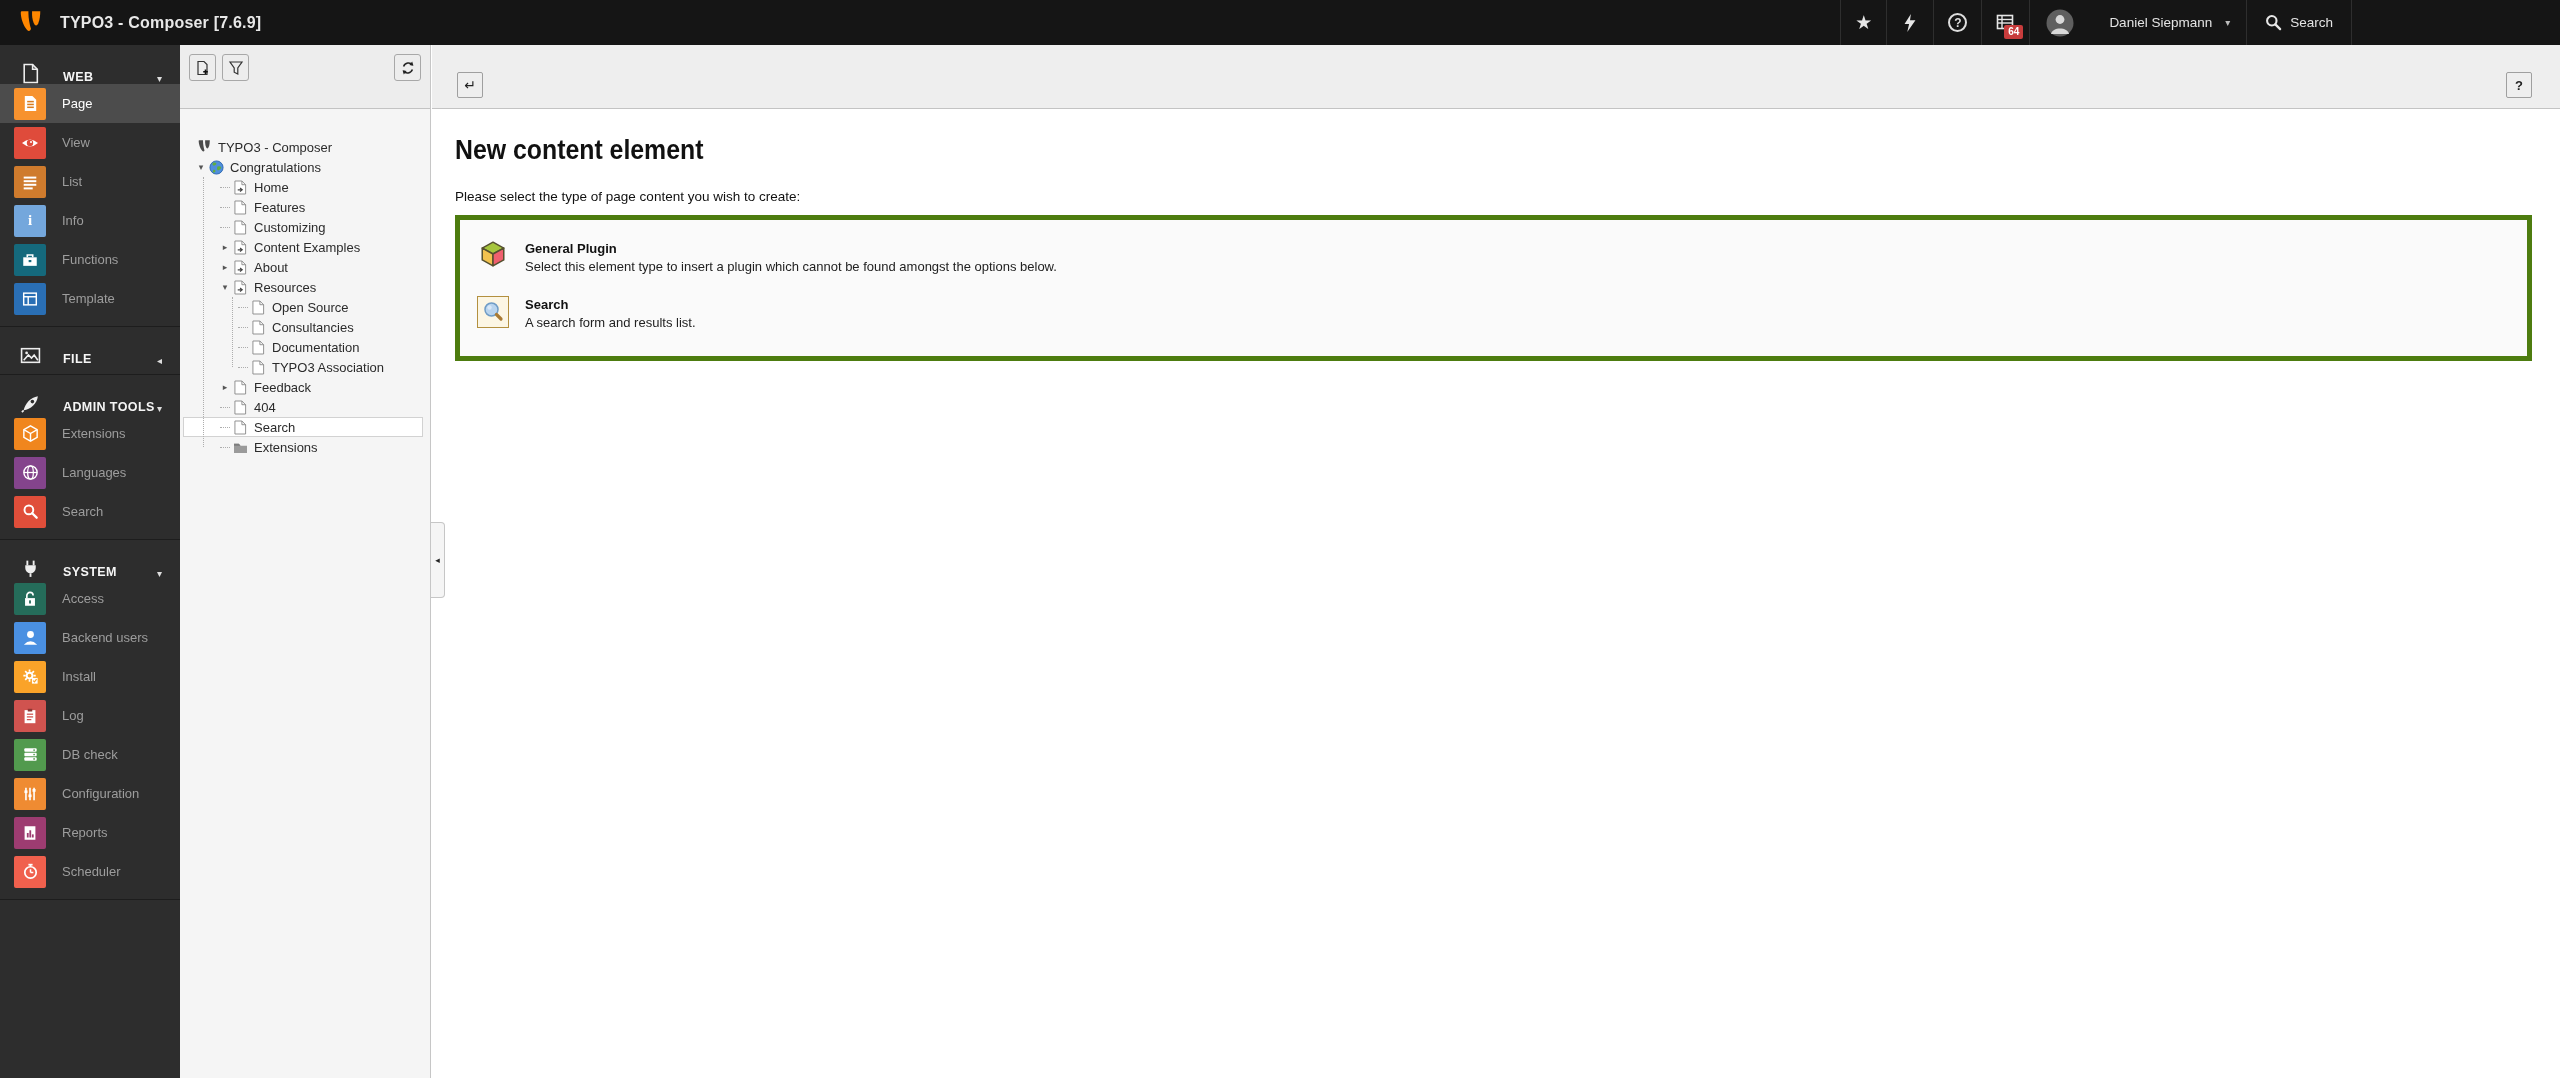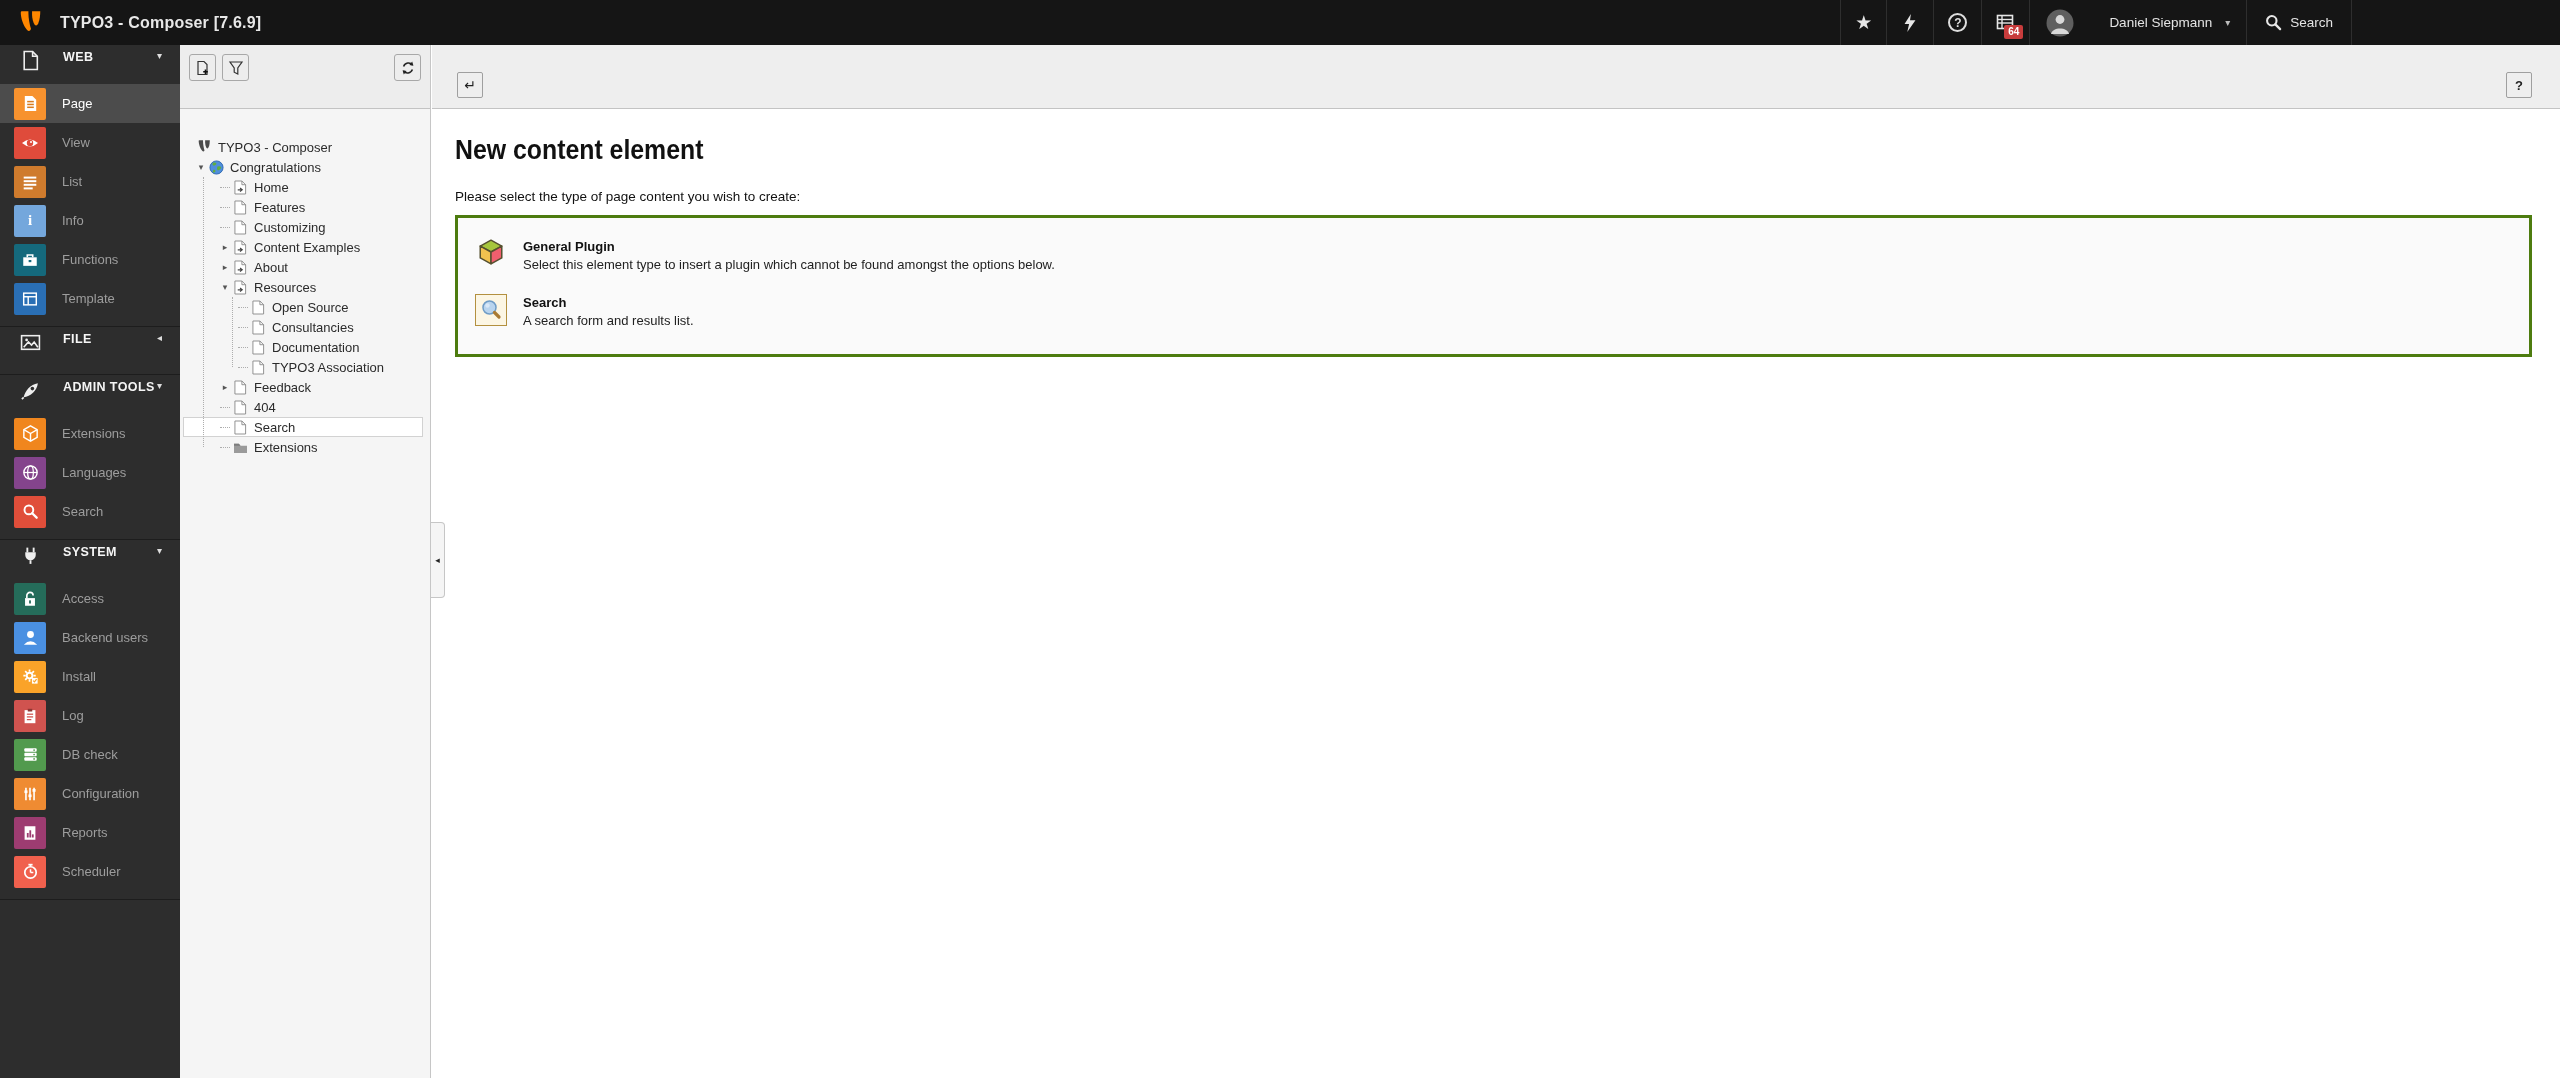--- a/index.html
+++ b/index.html
@@ -25,21 +25,21 @@
   .tb-user { gap:9px; padding:0 16px; }
   .tb-user-name { font-size:13.5px; color:#e4e4e4;margin-left:26px; }
   .tb-caret { font-size:10px; color:#bbb; margin-left:4px; }
   .tb-search { gap:8px; padding:0 18px; }
   .tb-search-label { font-size:13.5px; color:#e4e4e4; }
 
   
   .modulemenu { position:absolute; top:45px; left:0; width:180px; bottom:0;
                 background:#2d2d2d; overflow:hidden; }
   .mm-section { border-bottom:1px solid #1d1d1d; padding:5px 0 8px; }
-  .mm-header { height:34px; display:flex; align-items:flex-start; padding:0 14px; cursor:pointer; }
+  .mm-header { height:34px; display:flex; align-items:flex-end; padding:0 14px; cursor:pointer; }
   .mm-header-icon { width:21px; height:21px; margin-left:6px; margin-right:22px; flex:none; }
   .mm-header-label { font-size:12.5px; font-weight:bold; color:#f5f5f5; letter-spacing:.4px; flex:1; }
   .mm-header-caret { font-size:10px; color:#ddd; margin-right:4px; }
   .mm-item { height:39px; display:flex; align-items:center; padding:0 14px; cursor:pointer; }
   .mm-item.active { background:#4c4c4c; }
   .mm-item-icon { width:32px; height:32px; border-radius:2px; flex:none;
                   display:flex; align-items:center; justify-content:center; margin-right:16px; }
   .mm-item-label { font-size:13px; color:#9d9d9d; }
   .mm-item.active .mm-item-label { color:#fff; }
   .mm-info-i { color:#fff; font-weight:bold; font-size:15px; font-family:"Liberation Serif",serif; }
@@ -81,21 +81,21 @@
   .module-body { padding:0 28px 0 23px; }
   .page-title { margin-top:26px; font-size:27px; line-height:30px; font-weight:bold; color:#111;
                 transform:scaleX(.92); transform-origin:left top; }
   .intro { margin:24px 0 12px; font-size:13.5px; color:#111; }
 
   .tabs { display:flex; position:relative; z-index:2; }
   .tab { background:#ececec; border:1px solid #c8c8c8; margin-left:-1px; padding:0 15px;
          height:30px; line-height:28px; font-size:13px; color:#333; cursor:pointer; }
   .tab:first-child { margin-left:0; }
   .tab.active { background:#fafafa; border-bottom-color:#fafafa; }
-  .panel { margin-top:-1px; border:3px solid #4d7c0f; background:#fafafa;
+  .panel { margin-top:-1px; border:5px solid #4d7c0f; background:#fafafa;
            padding:20px 16px 4px; }
   .wizard-item { display:flex; gap:15px; margin-bottom:21px; cursor:pointer; }
   .wi-icon { width:34px; flex:none; display:flex; justify-content:center; }
   .wi-title { font-size:13px; font-weight:bold; color:#111; line-height:17px; }
   .wi-desc { font-size:13px; color:#222; line-height:17px; margin-top:1px; }
   .search-plugin-box { width:32px; height:32px; background:#fcf6e4; border:1px solid #b3903f;
                        display:flex; align-items:center; justify-content:center; }
   svg { display:block; }
 </style>
 </head>

